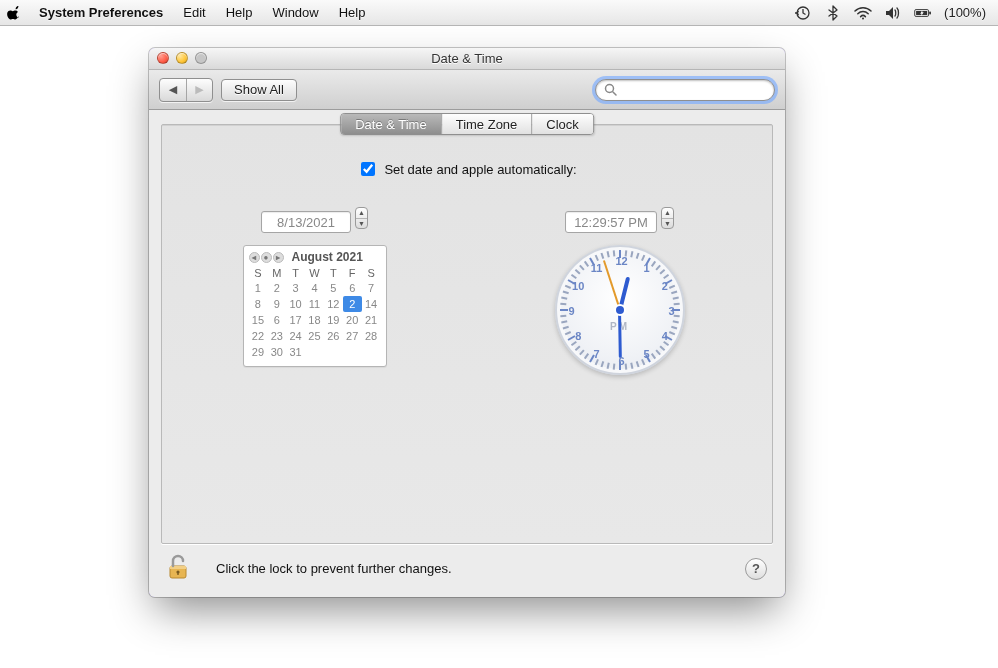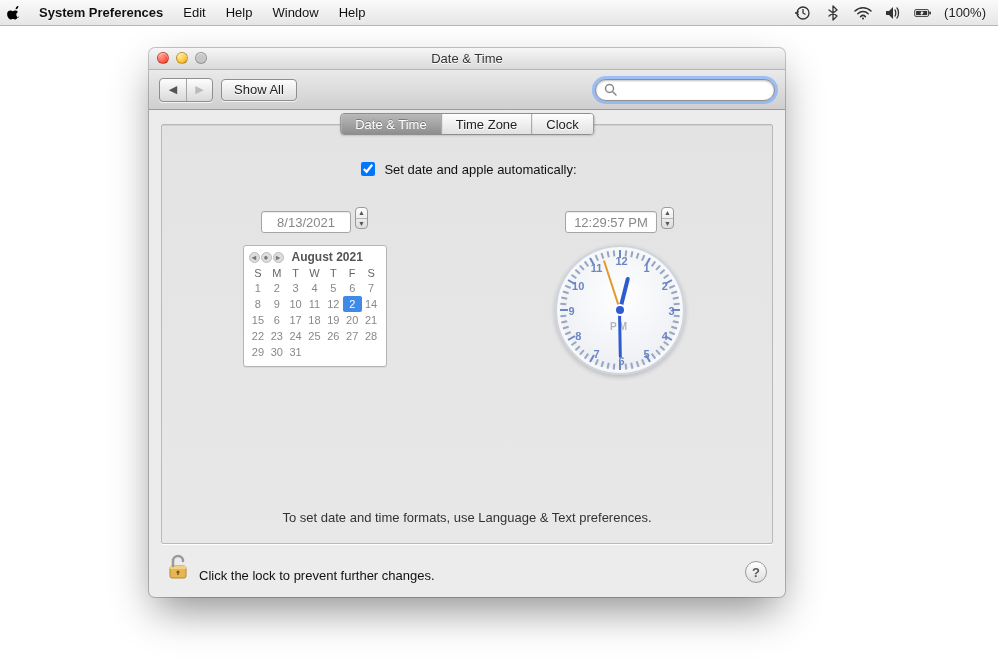--- a/index.html
+++ b/index.html
@@ -322,23 +322,23 @@
   .fmt-row {
     position:absolute; left:0; right:0; bottom:18px;
     display:flex; align-items:center; justify-content:center;
     gap: 12px;
     font-size: 13px;
     color:#333;
   }
 
   
   .lockrow {
-    display:flex; align-items:flex-end;
+    display:flex; align-items:center;
     padding: 10px 6px 6px;
-    gap: 10px;
+    gap: 27px;
   }
   .lockrow .spacer { flex:1; }
   .helpbtn {
     width: 22px; height: 22px; border-radius:50%;
     border:1px solid #9a9a9a;
     background: linear-gradient(#fff,#dedede);
     display:flex; align-items:center; justify-content:center;
     color:#555; font-weight:bold;
   }
 
@@ -600,21 +600,20 @@
                 <span class="tick" style="transform: rotate(336deg);"></span>
                 <span class="tick" style="transform: rotate(342deg);"></span>
                 <span class="tick" style="transform: rotate(348deg);"></span>
                 <span class="tick" style="transform: rotate(354deg);"></span>
               </div>
           </div>
         </div>
       </div>
 
       <div class="fmt-row">
-        <span>To set date and time formats, use Language &amp; Text preferences.</span>
       </div>
 
     </div>
 
     <div class="lockrow">
       <span>
         <svg width="22" height="26" viewBox="0 0 22 26">
           <rect x="3" y="12" width="16" height="12" rx="2" fill="#e7b552" stroke="#b8882f"></rect>
           <rect x="3" y="12" width="16" height="3" fill="#f2cf86"></rect>
           <path d="M6 12V7a5 5 0 0 1 10 0" fill="none" stroke="#9a9a9a" stroke-width="2.5" stroke-linecap="round"></path>

